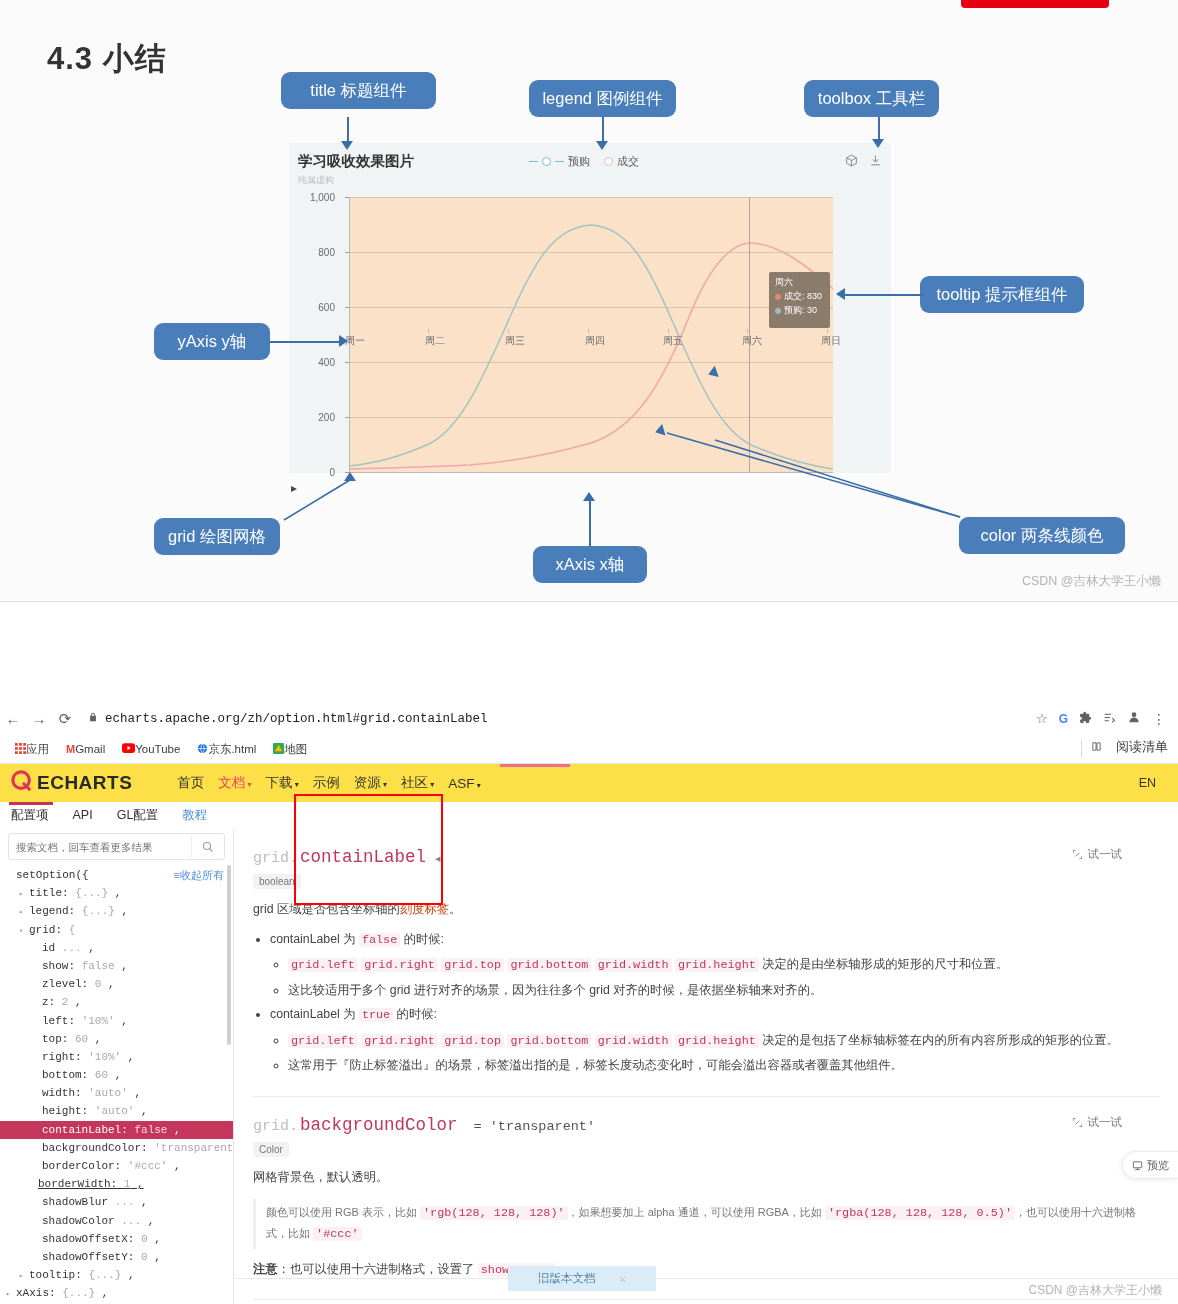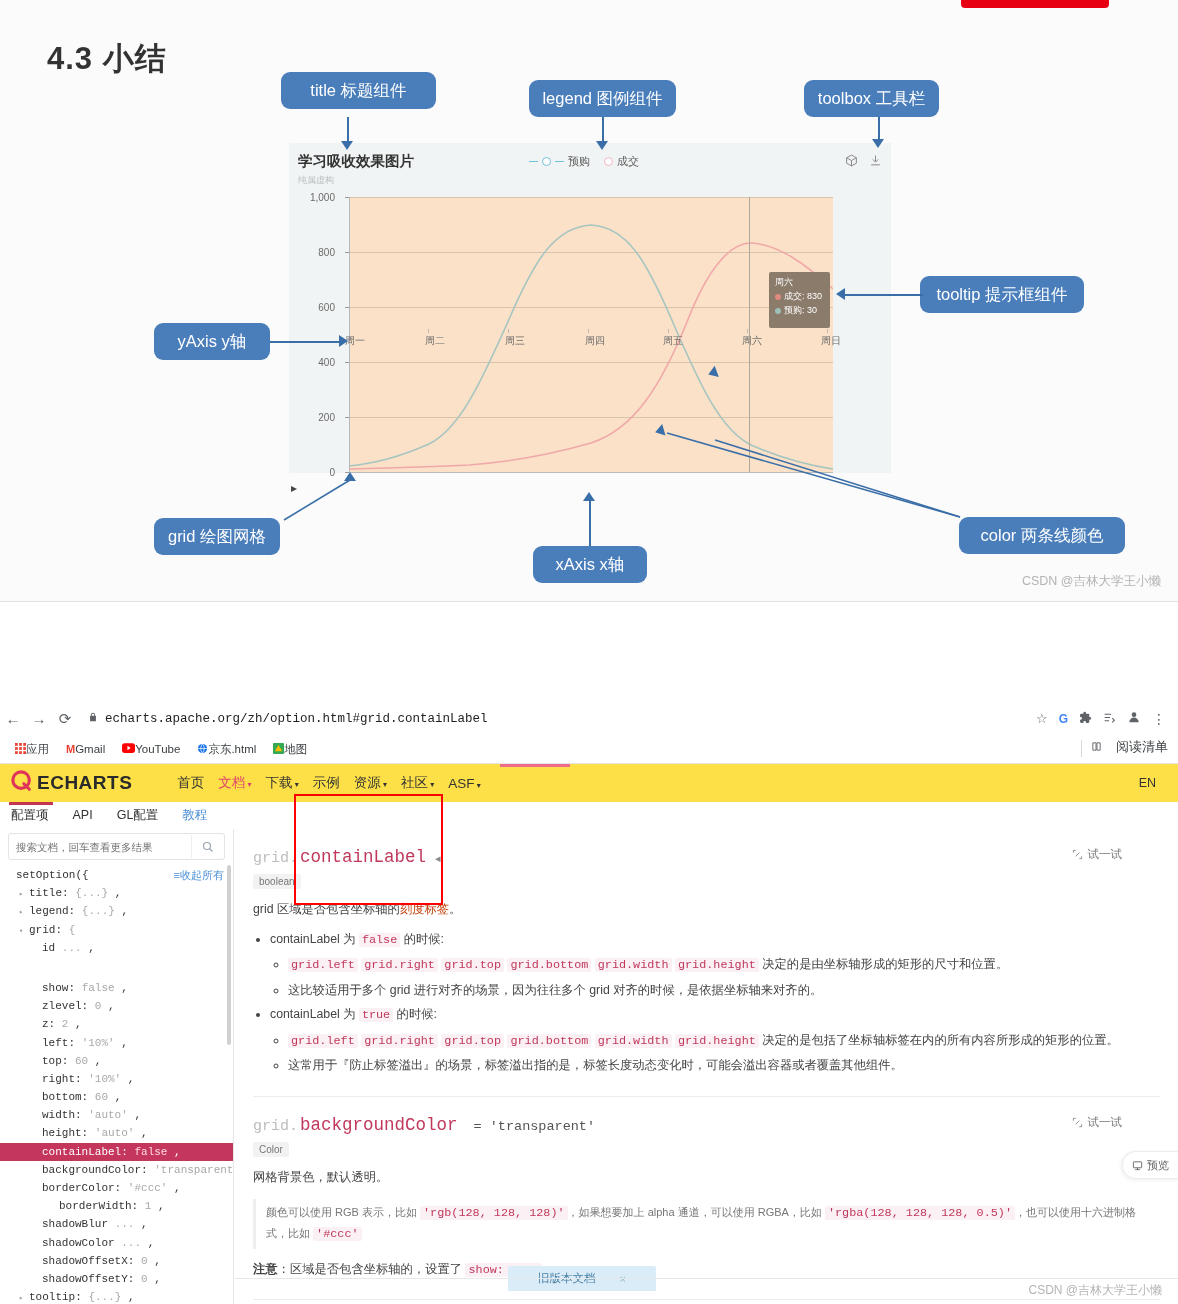--- a/index.html
+++ b/index.html
@@ -400,33 +400,33 @@
           </svg>
       </span>
     </div>
     <div id="tree">
       <span id="collapse-all">≡<span>收起所有</span></span>
     <div class="trow" style="padding-left: 6px;"><span class="caret"></span><span>setOption({</span></div>
         <div class="trow" style="padding-left: 19px;"><span class="caret">▸</span><span>title:</span> <span class="v">{...}</span> <span>,</span></div>
         <div class="trow" style="padding-left: 19px;"><span class="caret">▸</span><span>legend:</span> <span class="v">{...}</span> <span>,</span></div>
         <div class="trow" style="padding-left: 19px;"><span class="caret">▾</span><span>grid:</span> <span class="v">{</span></div>
         <div class="trow" style="padding-left: 32px;"><span class="caret"></span><span>id</span> <span class="v">...</span> <span>,</span></div>
-        <div class="trow" style="padding-left: 32px; margin-top: 22px;"><span class="caret"></span><span>show:</span> <span class="v">false</span> <span>,</span></div>
+        <div class="trow" style="padding-left: 32px;"><span class="caret"></span><span>show:</span> <span class="v">false</span> <span>,</span></div>
         <div class="trow" style="padding-left: 32px;"><span class="caret"></span><span>zlevel:</span> <span class="v">0</span> <span>,</span></div>
         <div class="trow" style="padding-left: 32px;"><span class="caret"></span><span>z:</span> <span class="v">2</span> <span>,</span></div>
         <div class="trow" style="padding-left: 32px;"><span class="caret"></span><span>left:</span> <span class="v">'10%'</span> <span>,</span></div>
         <div class="trow" style="padding-left: 32px;"><span class="caret"></span><span>top:</span> <span class="v">60</span> <span>,</span></div>
         <div class="trow" style="padding-left: 32px;"><span class="caret"></span><span>right:</span> <span class="v">'10%'</span> <span>,</span></div>
         <div class="trow" style="padding-left: 32px;"><span class="caret"></span><span>bottom:</span> <span class="v">60</span> <span>,</span></div>
         <div class="trow" style="padding-left: 32px;"><span class="caret"></span><span>width:</span> <span class="v">'auto'</span> <span>,</span></div>
         <div class="trow" style="padding-left: 32px;"><span class="caret"></span><span>height:</span> <span class="v">'auto'</span> <span>,</span></div>
         <div class="trow hl" style="padding-left: 32px;"><span class="caret"></span><span>containLabel:</span> <span class="v">false</span> <span>,</span></div>
         <div class="trow" style="padding-left: 32px;"><span class="caret"></span><span>backgroundColor:</span> <span class="v">'transparent'</span> </div>
         <div class="trow" style="padding-left: 32px;"><span class="caret"></span><span>borderColor:</span> <span class="v">'#ccc'</span> <span>,</span></div>
-        <div class="trow" style="padding-left: 49px;"><span class="caret"></span><span>borderWidth:</span> <span class="v">1</span> <span>,</span></div>
+        <div class="trow" style="padding-left: 28px; text-decoration: underline;"><span class="caret"></span><span>borderWidth:</span> <span class="v">1</span> <span>,</span></div>
         <div class="trow" style="padding-left: 32px;"><span class="caret"></span><span>shadowBlur</span> <span class="v">...</span> <span>,</span></div>
         <div class="trow" style="padding-left: 32px;"><span class="caret"></span><span>shadowColor</span> <span class="v">...</span> <span>,</span></div>
         <div class="trow" style="padding-left: 32px;"><span class="caret"></span><span>shadowOffsetX:</span> <span class="v">0</span> <span>,</span></div>
         <div class="trow" style="padding-left: 32px;"><span class="caret"></span><span>shadowOffsetY:</span> <span class="v">0</span> <span>,</span></div>
         <div class="trow" style="padding-left: 19px;"><span class="caret">▸</span><span>tooltip:</span> <span class="v">{...}</span> <span>,</span></div>
         <div class="trow" style="padding-left: 6px;"><span class="caret">▸</span><span>xAxis:</span> <span class="v">{...}</span> <span>,</span></div>
       </div>
     <div id="sb-scroll"></div>
   </div>
 
@@ -495,21 +495,21 @@
         <span class="prefix">grid.</span>
         <span class="propname">backgroundColor</span>
         <span class="eqval">= 'transparent'</span>
       </div>
       <span class="typetag">Color</span>
       <div class="ptext">网格背景色，默认透明。</div>
       <div class="note-box">
         <span>颜色可以使用 RGB 表示，比如 </span><span class="code">'rgb(128, 128, 128)'</span><span>，如果想要加上 alpha 通道，可以使用 RGBA，比如 </span><span class="code">'rgba(128, 128, 128, 0.5)'</span><span>，也可以使用十六进制格式，比如 </span><span class="code">'#ccc'</span>
       </div>
       <div class="ptext">
-        <b>注意</b><span>：区域是否包含坐标轴的，设置了 </span><span class="code">show: true</span><span>。</span>
+        <b>注意</b><span>：也可以使用十六进制格式，设置了 </span><span class="code">show: true</span><span>。</span>
       </div>
     </div>
 
     <div class="sep"></div>
 
     <div class="sec" style="padding-top:12px;">
       
     </div>
 
     <div id="preview-fab">

